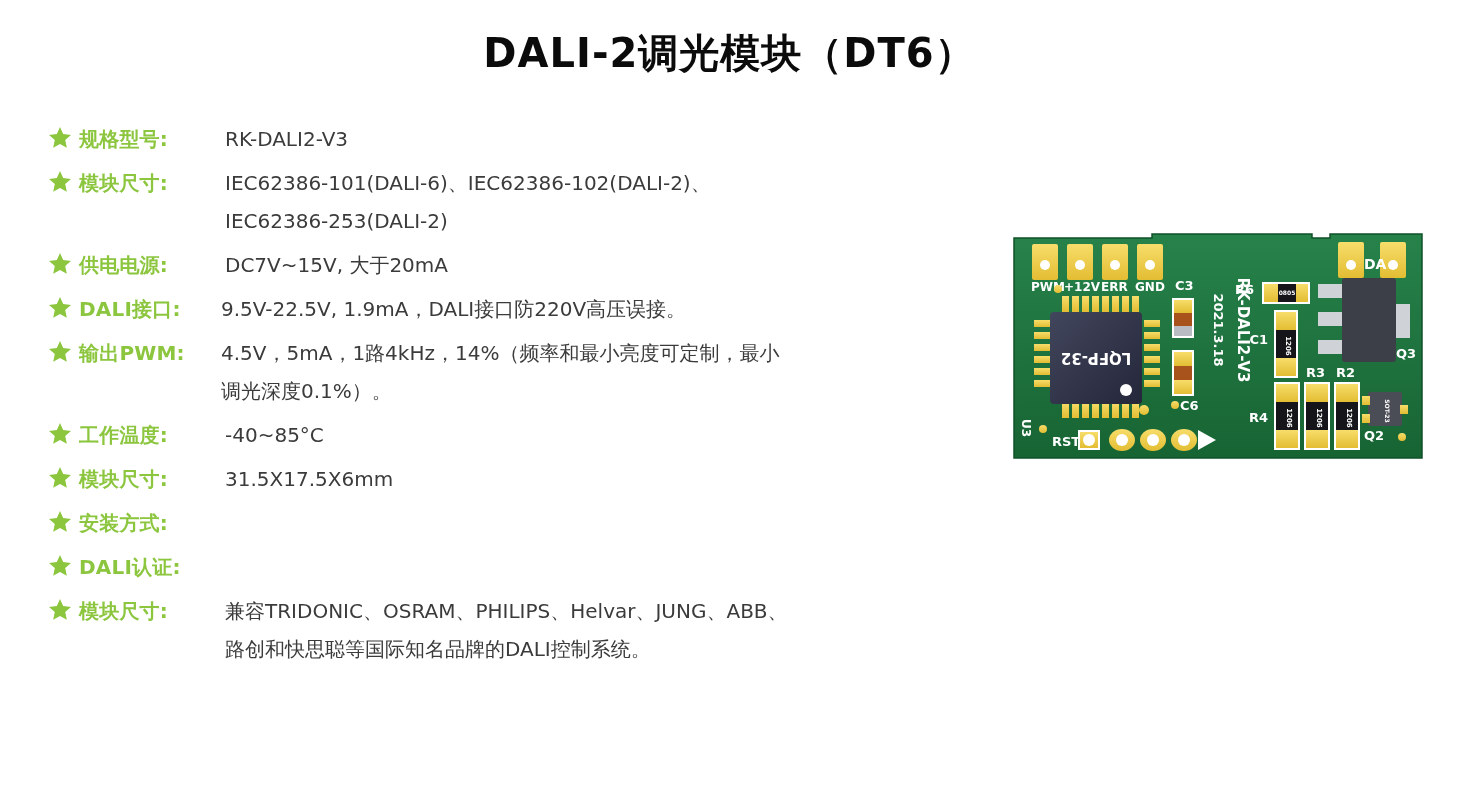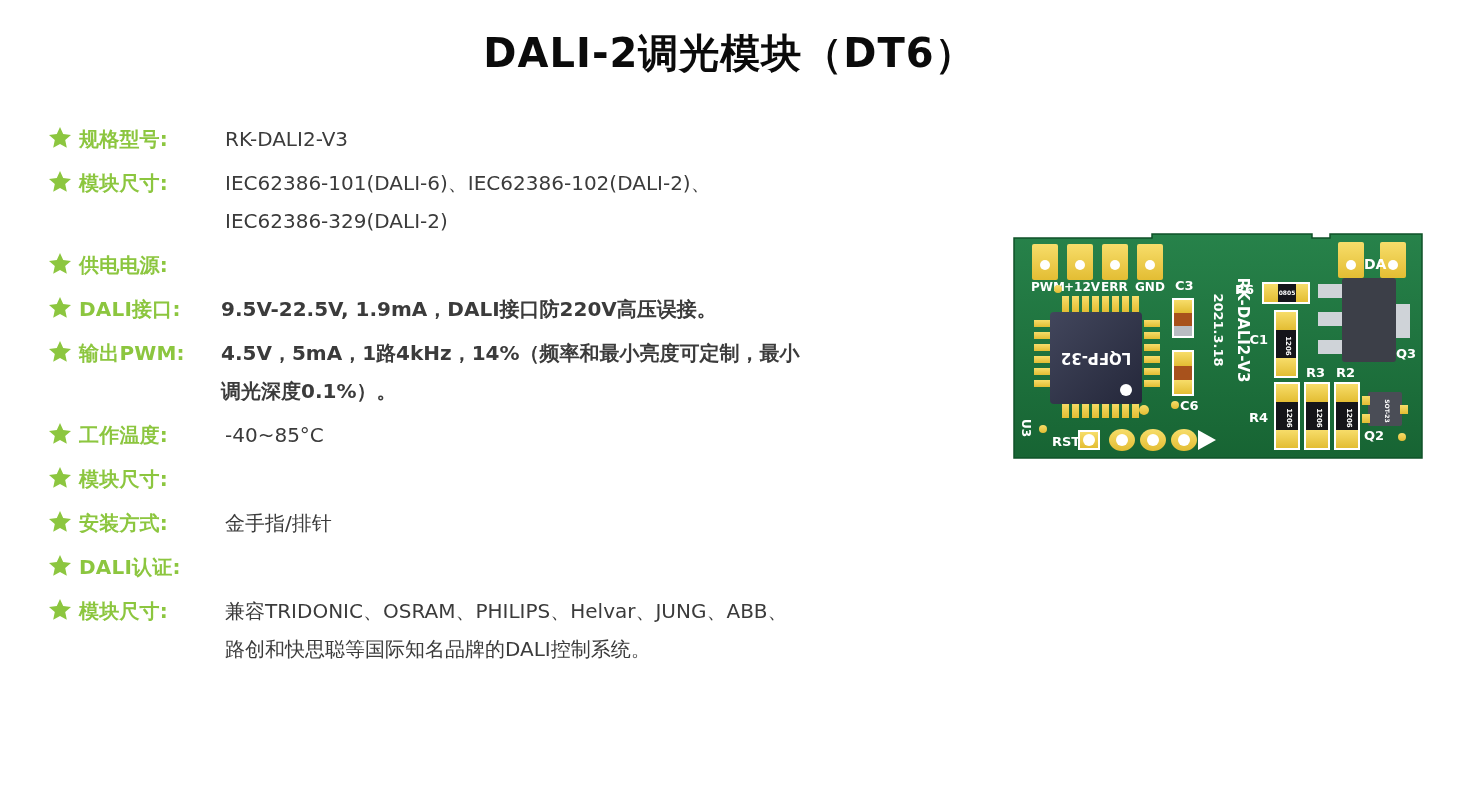--- a/index.html
+++ b/index.html
@@ -60,21 +60,21 @@
   .label.wide{width:146px;}
   .value{
     flex:1 1 auto;
     font-size:20px;
     color:#3b3b3b;
     line-height:30px;
     font-family:"DejaVu Sans","Liberation Sans",sans-serif;
     font-weight:400;
   }
   .value .line2{display:block;margin-top:8px;}
-  .value.shift{margin-left:-4px;font-weight:bold;}
+  .value.shift{margin-left:-4px;}
 
   
   .pcb-wrap{
     position:absolute;
     left:1012px;
     top:232px;
     width:412px;
     height:234px;
   }
   .pcb-svg{display:block;}
@@ -107,32 +107,35 @@
 
     <div class="spec-row">
       <span class="star">
         <svg width="22" height="21" viewBox="0 0 22 21">
             <polygon points="11,0 14.2,7.1 22,7.9 16.2,13.1 17.8,20.8 11,16.9 4.2,20.8 5.8,13.1 0,7.9 7.8,7.1" fill="#8cc63f"></polygon>
           </svg>
       </span>
       <span class="label">模块尺寸:</span>
       <span class="value">
         <span>IEC62386-101(DALI-6)、IEC62386-102(DALI-2)、</span>
-        <span class="line2">IEC62386-329(DALI-2)</span>
+        <span class="line2">IEC62386-253(DALI-2)</span>
       </span>
     </div>
 
 
     <div class="spec-row">
       <span class="star">
         <svg width="22" height="21" viewBox="0 0 22 21">
             <polygon points="11,0 14.2,7.1 22,7.9 16.2,13.1 17.8,20.8 11,16.9 4.2,20.8 5.8,13.1 0,7.9 7.8,7.1" fill="#8cc63f"></polygon>
           </svg>
       </span>
       <span class="label">供电电源:</span>
+      <span class="value">
+        <span>DC7V~15V, 大于20mA</span>
+      </span>
     </div>
 
     <div class="spec-row">
       <span class="star">
         <svg width="22" height="21" viewBox="0 0 22 21">
             <polygon points="11,0 14.2,7.1 22,7.9 16.2,13.1 17.8,20.8 11,16.9 4.2,20.8 5.8,13.1 0,7.9 7.8,7.1" fill="#8cc63f"></polygon>
           </svg>
       </span>
       <span class="label wide">DALI接口:</span>
       <span class="value shift">
@@ -165,32 +168,32 @@
       </span>
     </div>
 
     <div class="spec-row">
       <span class="star">
         <svg width="22" height="21" viewBox="0 0 22 21">
             <polygon points="11,0 14.2,7.1 22,7.9 16.2,13.1 17.8,20.8 11,16.9 4.2,20.8 5.8,13.1 0,7.9 7.8,7.1" fill="#8cc63f"></polygon>
           </svg>
       </span>
       <span class="label">模块尺寸:</span>
+      <span class="value">
+        <span>31.5X17.5X6mm</span>
+      </span>
     </div>
 
     <div class="spec-row">
       <span class="star">
         <svg width="22" height="21" viewBox="0 0 22 21">
             <polygon points="11,0 14.2,7.1 22,7.9 16.2,13.1 17.8,20.8 11,16.9 4.2,20.8 5.8,13.1 0,7.9 7.8,7.1" fill="#8cc63f"></polygon>
           </svg>
       </span>
       <span class="label">安装方式:</span>
-      <span class="value">
-        <span>金手指/排针</span>
-      </span>
     </div>
 
     <div class="spec-row">
       <span class="star">
         <svg width="22" height="21" viewBox="0 0 22 21">
             <polygon points="11,0 14.2,7.1 22,7.9 16.2,13.1 17.8,20.8 11,16.9 4.2,20.8 5.8,13.1 0,7.9 7.8,7.1" fill="#8cc63f"></polygon>
           </svg>
       </span>
       <span class="label wide">DALI认证:</span>
     </div>

